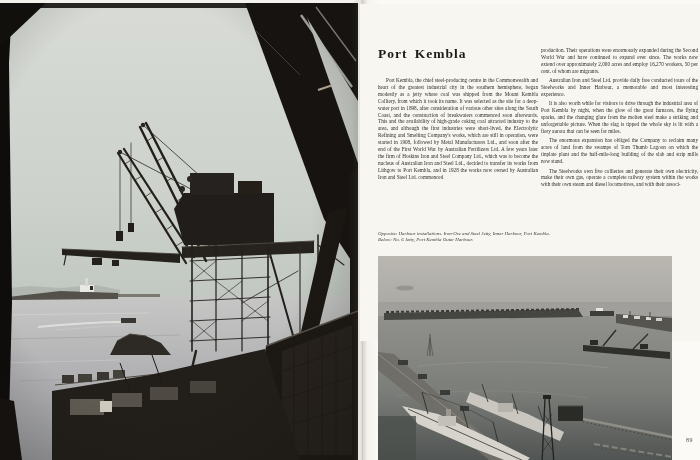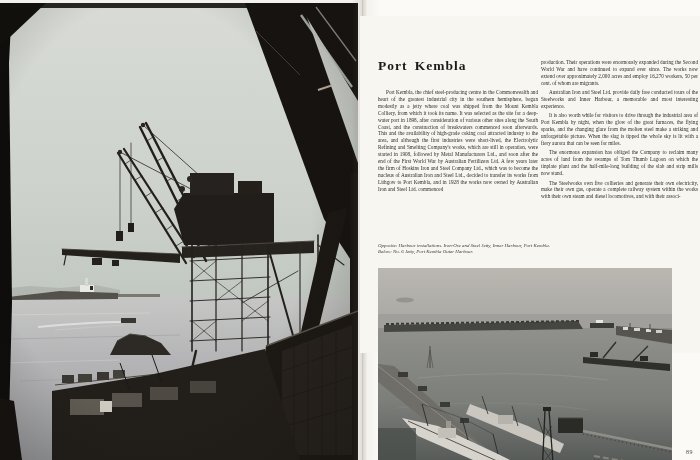--- a/index.html
+++ b/index.html
@@ -8,21 +8,21 @@
           font-family:"Liberation Serif", serif;}
   
   .photo-left{position:absolute;left:0;top:3px;width:358px;height:457px;}
   .photo-left svg{display:block;}
   .top-sliver{position:absolute;left:0;top:0;width:358px;height:3px;background:#f4f2ec;}
   
   .gutter{position:absolute;left:352px;top:0;width:28px;height:460px;
           background:linear-gradient(90deg,rgba(110,100,85,0) 0%,rgba(110,100,85,0.22) 42%,rgba(110,100,85,0.05) 55%,rgba(110,100,85,0) 100%);}
   .gutter-line{position:absolute;left:362px;top:0;width:1px;height:460px;background:#cdc8bd;}
   
-  .page-right{position:absolute;left:360px;top:16px;width:340px;height:337px;background:#f8f6f1;}
+  .page-right{position:absolute;left:360px;top:4px;width:340px;height:337px;background:#f8f6f1;}
   .page-title{position:absolute;left:18px;top:42px;font-size:13.5px;font-weight:bold;
               letter-spacing:1px;color:#1d1b18;word-spacing:3px;}
   .col{position:absolute;font-size:5.2px;line-height:6.9px;text-align:justify;color:#2e2b28;}
   .col-left{left:18px;top:73px;width:160px;}
   .col-right{left:181px;top:43px;width:157px;}
   .col p{margin:0 0 2.5px 0;text-indent:8px;}
   .col p.noindent{text-indent:0;}
   .caption{position:absolute;left:18px;top:227px;width:290px;font-size:4.9px;line-height:6.2px;
            font-style:italic;color:#3b3834;}
   .photo-below{position:absolute;left:18px;top:252px;width:294px;height:208px;overflow:hidden;}

